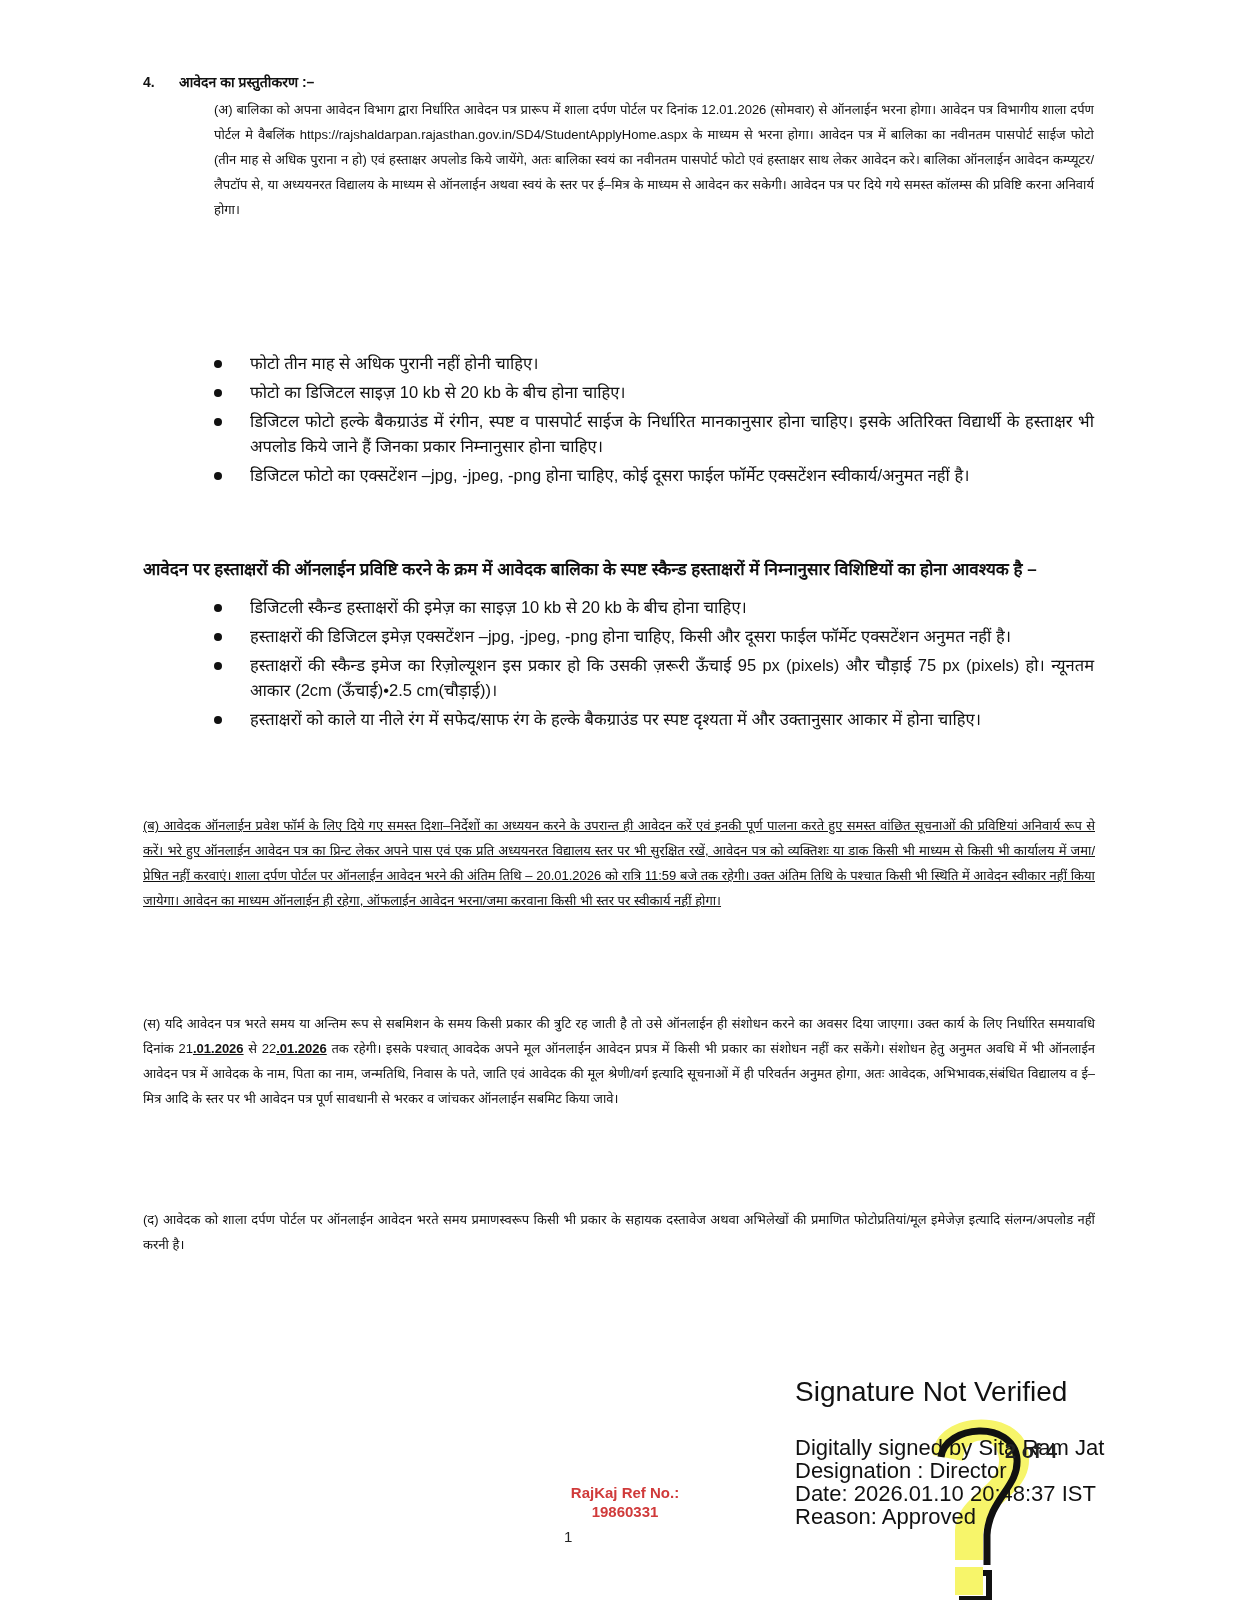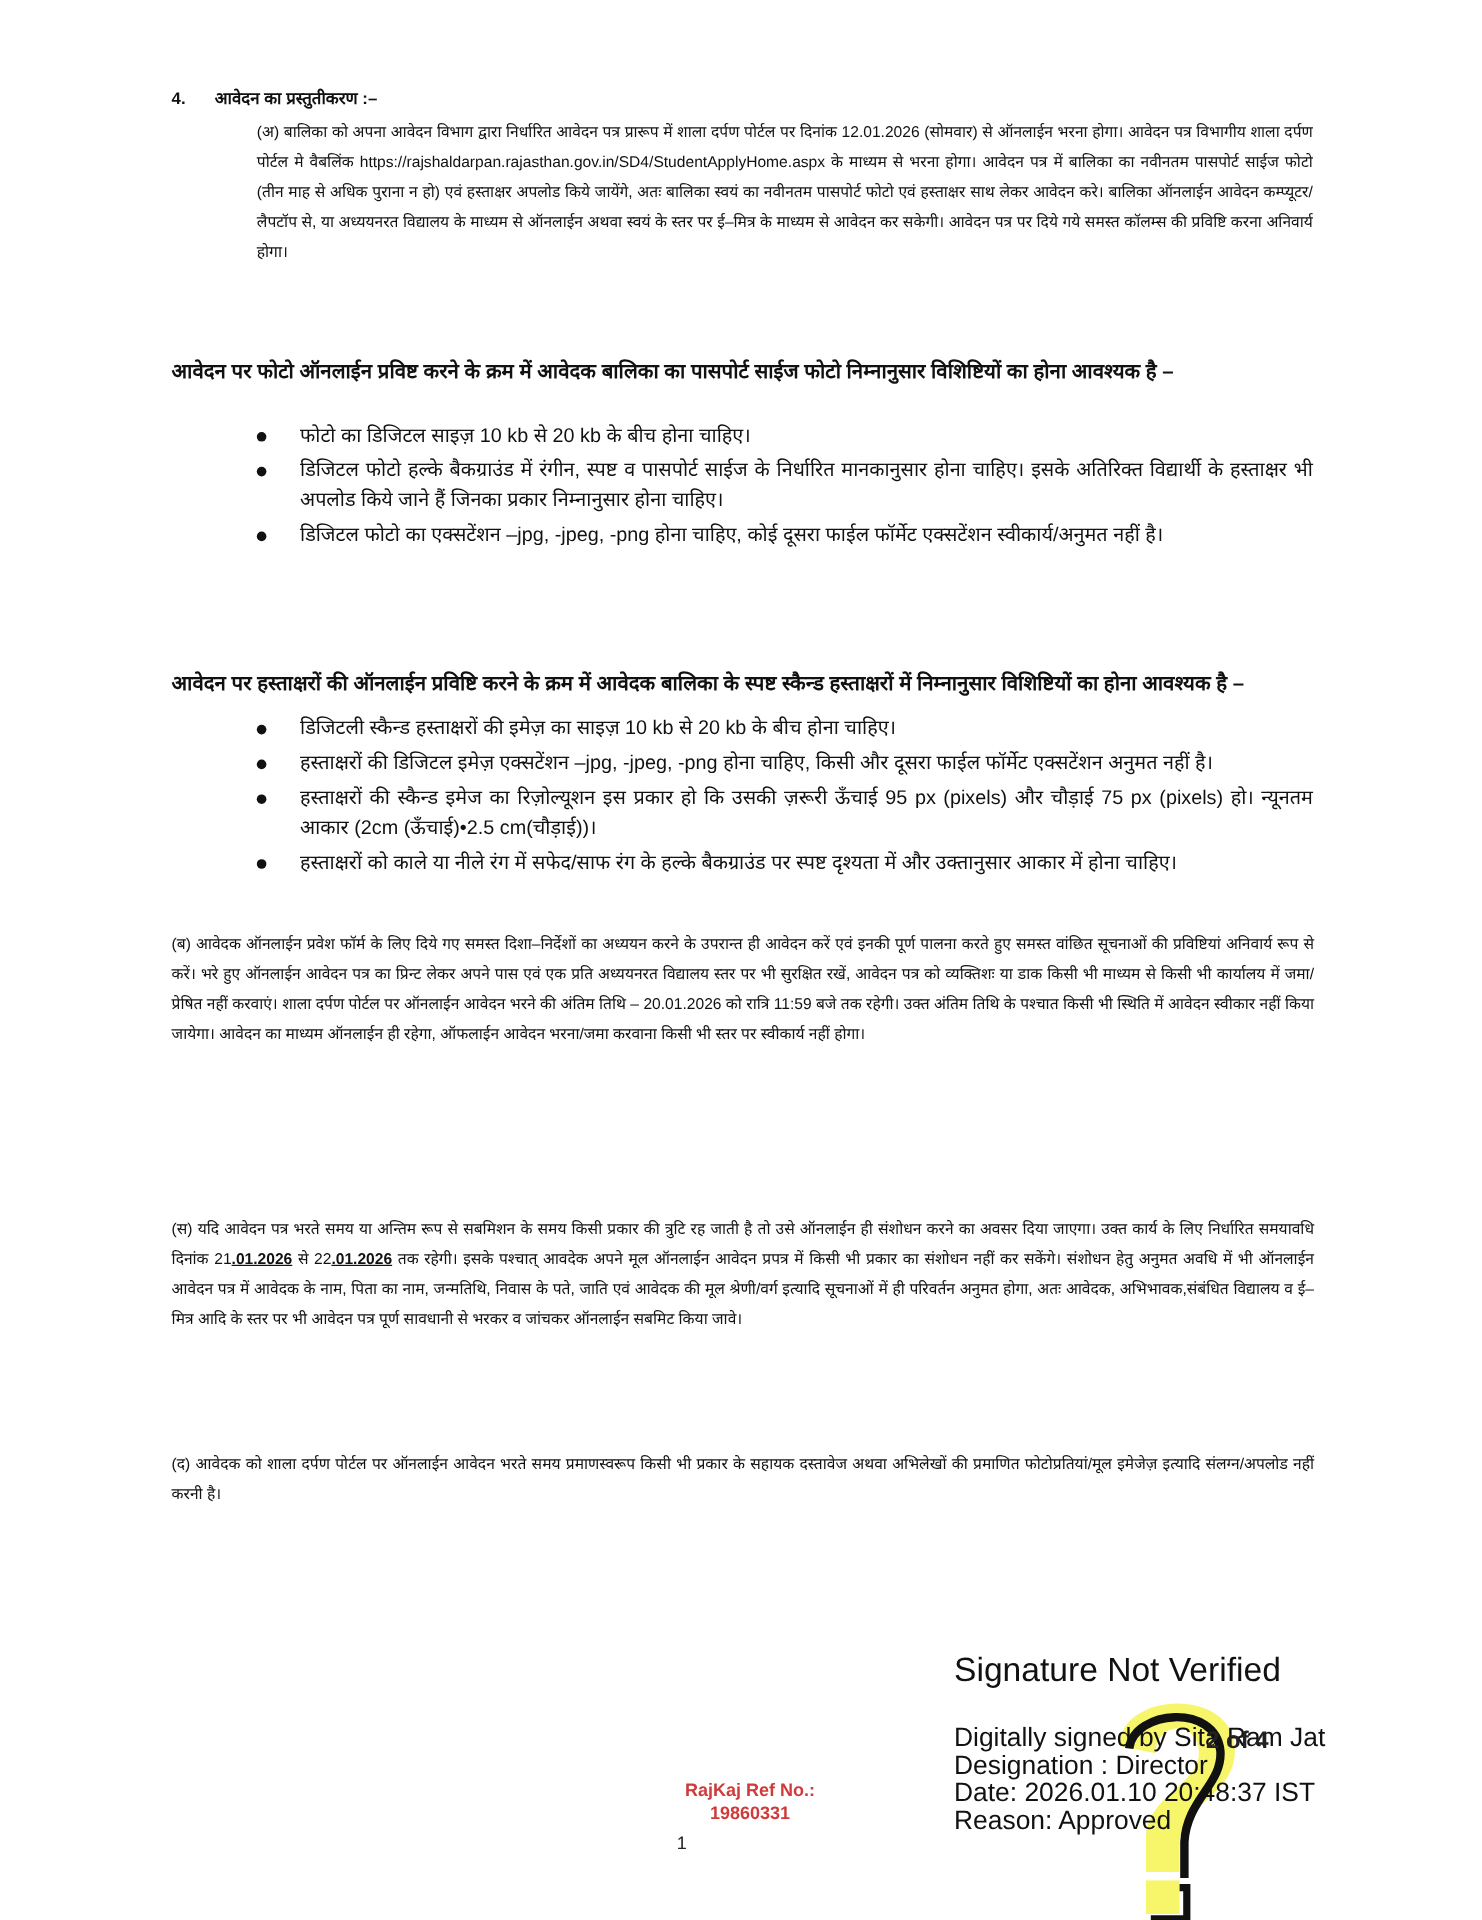--- a/index.html
+++ b/index.html
@@ -30,21 +30,21 @@
     .bullets li {
       position: relative; padding-left: 36px; font-size: 16.5px; line-height: 25px;
       text-align: justify; text-align-last: left; margin-bottom: 4px;
     }
     .bullets li .dot {
       position: absolute; left: 0; top: 9px; width: 8px; height: 8px;
       border-radius: 50%; background: #111;
     }
     .b-photo { top: 351px; }
     .b-sign { top: 595px; }
-    .para-b { left: 143px; top: 774px; width: 952px; }
+    .para-b { left: 143px; top: 813px; width: 952px; text-decoration: underline; }
     .para-s { left: 143px; top: 1011px; width: 952px; }
     .para-d { left: 143px; top: 1207px; width: 952px; }
     .u { text-decoration: underline; font-weight: bold; }
     .ref {
       position: absolute; left: 560px; top: 1483px; width: 130px;
       color: #d03a3a; font-weight: bold; font-size: 15px; text-align: center; line-height: 19px;
     }
     .pagenum { position: absolute; left: 564px; top: 1528px; font-size: 15px; color: #222; }
     .sig-title {
       position: absolute; left: 795px; top: 1376px; font-size: 28px; color: #111;
@@ -64,22 +64,22 @@
 <body>
 
 <div class="page">
 
   <div class="sec-title">
     <span class="num">4.</span><span>आवेदन का प्रस्तुतीकरण :–</span>
   </div>
 
   <div class="para para-a">(अ) बालिका को अपना आवेदन विभाग द्वारा निर्धारित आवेदन पत्र प्रारूप में शाला दर्पण पोर्टल पर दिनांक 12.01.2026 (सोमवार) से ऑनलाईन भरना होगा। आवेदन पत्र विभागीय शाला दर्पण पोर्टल मे वैबलिंक https://rajshaldarpan.rajasthan.gov.in/SD4/StudentApplyHome.aspx के माध्यम से भरना होगा। आवेदन पत्र में बालिका का नवीनतम पासपोर्ट साईज फोटो (तीन माह से अधिक पुराना न हो) एवं हस्ताक्षर अपलोड किये जायेंगे, अतः बालिका स्वयं का नवीनतम पासपोर्ट फोटो एवं हस्ताक्षर साथ लेकर आवेदन करे। बालिका ऑनलाईन आवेदन कम्प्यूटर/लैपटॉप से, या अध्ययनरत विद्यालय के माध्यम से ऑनलाईन अथवा स्वयं के स्तर पर ई–मित्र के माध्यम से आवेदन कर सकेगी। आवेदन पत्र पर दिये गये समस्त कॉलम्स की प्रविष्टि करना अनिवार्य होगा।</div>
 
-  <div class="heading h-photo">आवेदन पर फोटो ऑनलाईन प्रविष्ट करने के क्रम में आवेदक बालिका का पासपोर्ट साईज फोटो निम्नानुसार विशिष्टियों का होना आवश्यक है –</div>
   <ul class="bullets b-photo">
+    <li><span class="dot"></span><span>फोटो तीन माह से अधिक पुरानी नहीं होनी चाहिए।</span></li>
     <li><span class="dot"></span><span>फोटो का डिजिटल साइज़ 10 kb से 20 kb के बीच होना चाहिए।</span></li>
     <li><span class="dot"></span><span>डिजिटल फोटो हल्के बैकग्राउंड में रंगीन, स्पष्ट व पासपोर्ट साईज के निर्धारित मानकानुसार होना चाहिए। इसके अतिरिक्त विद्यार्थी के हस्ताक्षर भी अपलोड किये जाने हैं जिनका प्रकार निम्नानुसार होना चाहिए।</span></li>
     <li><span class="dot"></span><span>डिजिटल फोटो का एक्सटेंशन –jpg, -jpeg, -png होना चाहिए, कोई दूसरा फाईल फॉर्मेट एक्सटेंशन स्वीकार्य/अनुमत नहीं है।</span></li>
   </ul>
 
   <div class="heading h-sign">आवेदन पर हस्ताक्षरों की ऑनलाईन प्रविष्टि करने के क्रम में आवेदक बालिका के स्पष्ट स्कैन्ड हस्ताक्षरों में निम्नानुसार विशिष्टियों का होना आवश्यक है –</div>
   <ul class="bullets b-sign">
     <li><span class="dot"></span><span>डिजिटली स्कैन्ड हस्ताक्षरों की इमेज़ का साइज़ 10 kb से 20 kb के बीच होना चाहिए।</span></li>
     <li><span class="dot"></span><span>हस्ताक्षरों की डिजिटल इमेज़ एक्सटेंशन –jpg, -jpeg, -png होना चाहिए, किसी और दूसरा फाईल फॉर्मेट एक्सटेंशन अनुमत नहीं है।</span></li>
     <li><span class="dot"></span><span>हस्ताक्षरों की स्कैन्ड इमेज का रिज़ोल्यूशन इस प्रकार हो कि उसकी ज़रूरी ऊँचाई 95 px (pixels) और चौड़ाई 75 px (pixels) हो। न्यूनतम आकार (2cm (ऊँचाई)•2.5 cm(चौड़ाई))।</span></li>

